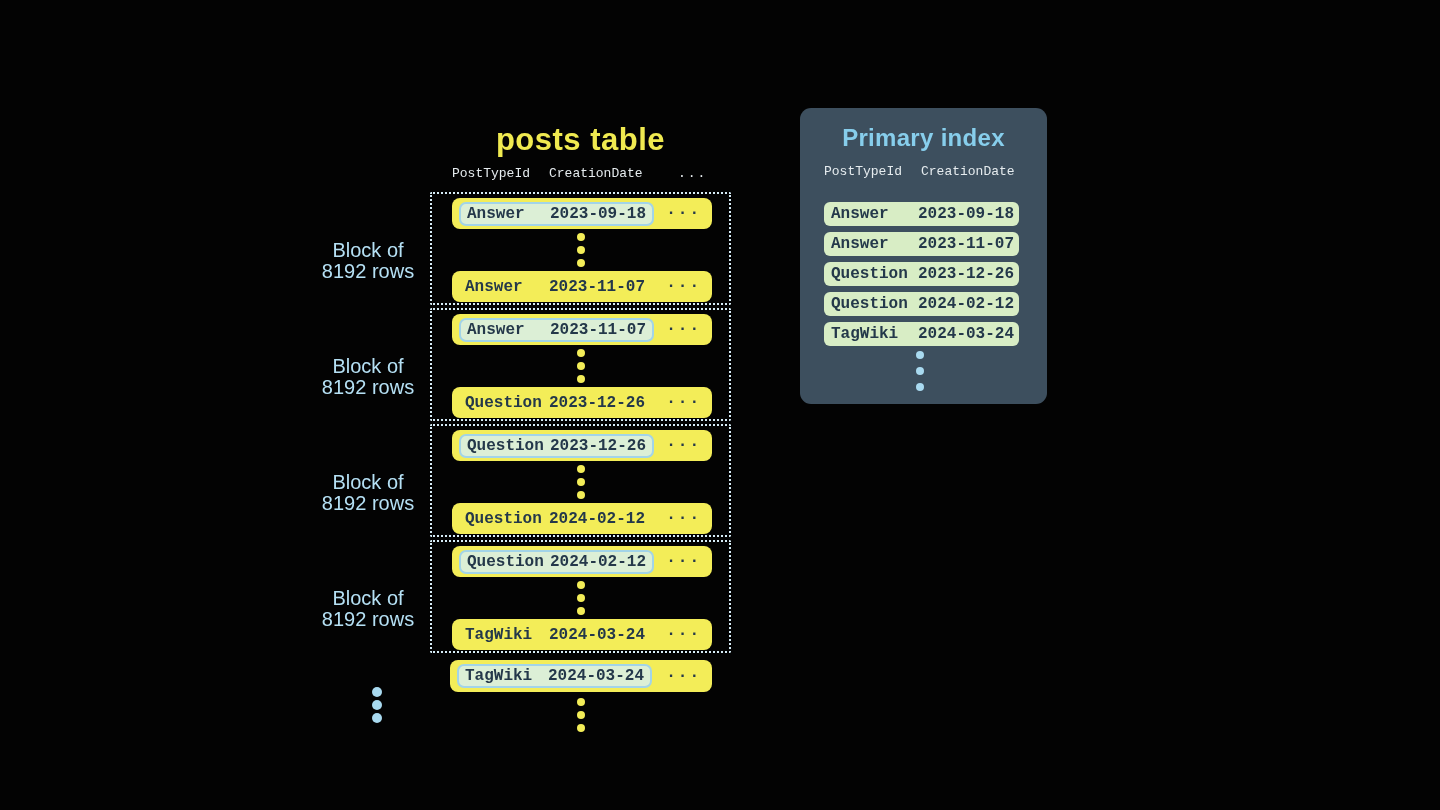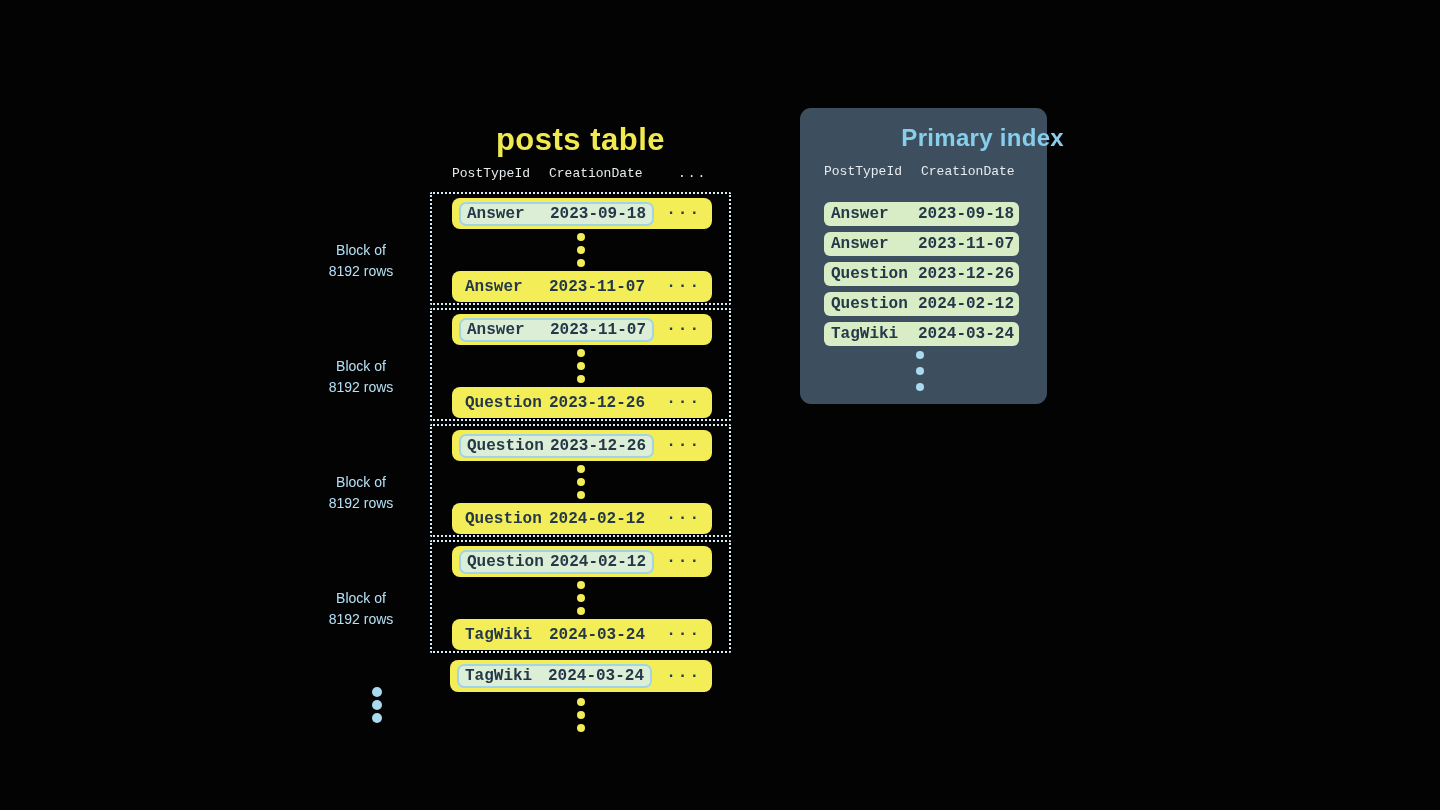--- a/index.html
+++ b/index.html
@@ -66,22 +66,22 @@
   .vdots.in-block{left:145px;top:39px;gap:5px;}
   .vdots.in-block i{width:8px;height:8px;background:var(--yellow);}
   .vdots.under-row{left:577px;top:698px;gap:5px;}
   .vdots.under-row i{width:8px;height:8px;background:var(--yellow);}
   .vdots.more-blocks{left:372px;top:687px;gap:3px;}
   .vdots.more-blocks i{width:10px;height:10px;background:var(--blue-dot);}
   .vdots.in-panel{left:116px;top:243px;gap:8px;}
   .vdots.in-panel i{width:8px;height:8px;background:var(--blue-dot);}
 
   .block-label{
-    position:absolute;left:281px;width:160px;text-align:center;
-    font-size:14px;line-height:21px;color:var(--blue-label);
+    position:absolute;left:288px;width:160px;text-align:center;
+    font-size:20px;line-height:21px;color:var(--blue-label);
   }
   .block-label.l1{top:240px;} .block-label.l2{top:356px;}
   .block-label.l3{top:472px;} .block-label.l4{top:588px;}
 
   .overflow-row{
     position:absolute;left:450px;top:660px;width:262px;height:32px;
     background:var(--yellow);border-radius:8px;
     display:flex;align-items:center;
     font-size:16px;font-weight:bold;color:var(--dark);
   }
@@ -89,21 +89,21 @@
     position:absolute;right:11px;top:4px;
     font-size:16px;font-weight:bold;letter-spacing:2px;color:var(--dark);
   }
 
   
   .panel{
     position:absolute;left:800px;top:108px;width:247px;height:296px;
     background:var(--panel);border-radius:11px;
   }
   .panel-title{
-    position:absolute;top:16px;left:17px;width:100%;text-align:right;
+    position:absolute;top:16px;left:0;width:100%;text-align:center;
     font-size:24px;font-weight:600;color:var(--panel-title);letter-spacing:.3px;
   }
   .ix-header{position:absolute;top:56px;font-size:13px;color:var(--hdr);}
   .ix-h-type{left:24px;}
   .ix-h-date{left:121px;}
   .ix-row{
     position:absolute;left:24px;width:195px;height:24px;
     background:var(--mint-index);border-radius:6px;
     display:flex;align-items:center;justify-content:space-between;
     padding:0 5px 0 7px;

